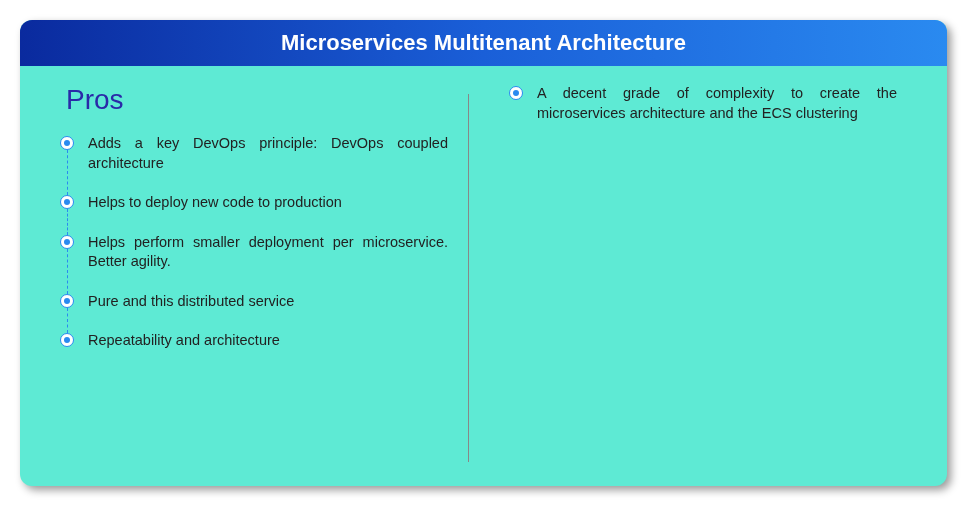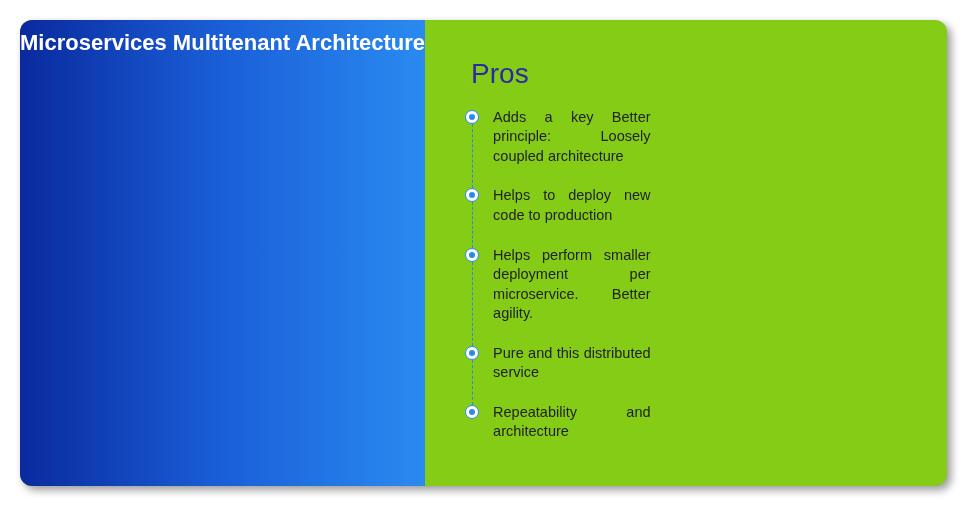--- a/index.html
+++ b/index.html
@@ -9,38 +9,37 @@
     padding: 20px;
     width: 967px;
     height: 506px;
   }
   .card {
     width: 927px;
     height: 466px;
     border-radius: 12px;
     overflow: hidden;
     box-shadow: 4px 4px 8px rgba(0,0,0,0.4);
-    background: #84cc16;
+    background: #5eead4;
     position: relative;
     display: flex;
-    flex-direction: row;
+    flex-direction: column;
   }
   .header {
     background: linear-gradient(90deg, #0a2a9e 0%, #1a5fd8 50%, #2a8af0 100%);
     color: #fff;
     text-align: center;
     padding: 10px 0;
     font-size: 22px;
     font-weight: 700;
   }
   .body {
     flex: 1;
     display: flex;
     padding: 18px 30px 24px 30px;
-    align-items: flex-end;
   }
   .col {
     flex: 1;
     padding: 0 20px;
     position: relative;
   }
   .col-left { padding-left: 10px; }
   .col-right { padding-left: 40px; }
   .divider {
     width: 1px;
@@ -104,21 +103,21 @@
   <div class="header">
     <span>Microservices Multitenant Architecture</span>
   </div>
   <div class="body">
     <div class="col col-left">
       <div class="section-title">Pros</div>
       <div class="list">
         <div class="list-item">
           <span class="bullet"></span>
           <span class="connector"></span>
-          <span>Adds a key Better principle: Loosely coupled architecture</span>
+          <span>Adds a key DevOps principle: DevOps coupled architecture</span>
         </div>
         <div class="list-item">
           <span class="bullet"></span>
           <span class="connector"></span>
           <span>Helps to deploy new code to production</span>
         </div>
         <div class="list-item">
           <span class="bullet"></span>
           <span class="connector"></span>
           <span>Helps perform smaller deployment per microservice. Better agility.</span>
@@ -131,16 +130,21 @@
         <div class="list-item">
           <span class="bullet"></span>
           <span class="connector"></span>
           <span>Repeatability and architecture</span>
         </div>
       </div>
     </div>
     <div class="divider"></div>
     <div class="col col-right">
       <div class="list">
+        <div class="list-item">
+          <span class="bullet"></span>
+          <span class="connector"></span>
+          <span>A decent grade of complexity to create the microservices architecture and the ECS clustering</span>
+        </div>
       </div>
     </div>
   </div>
 </div>
 
 </body></html>

